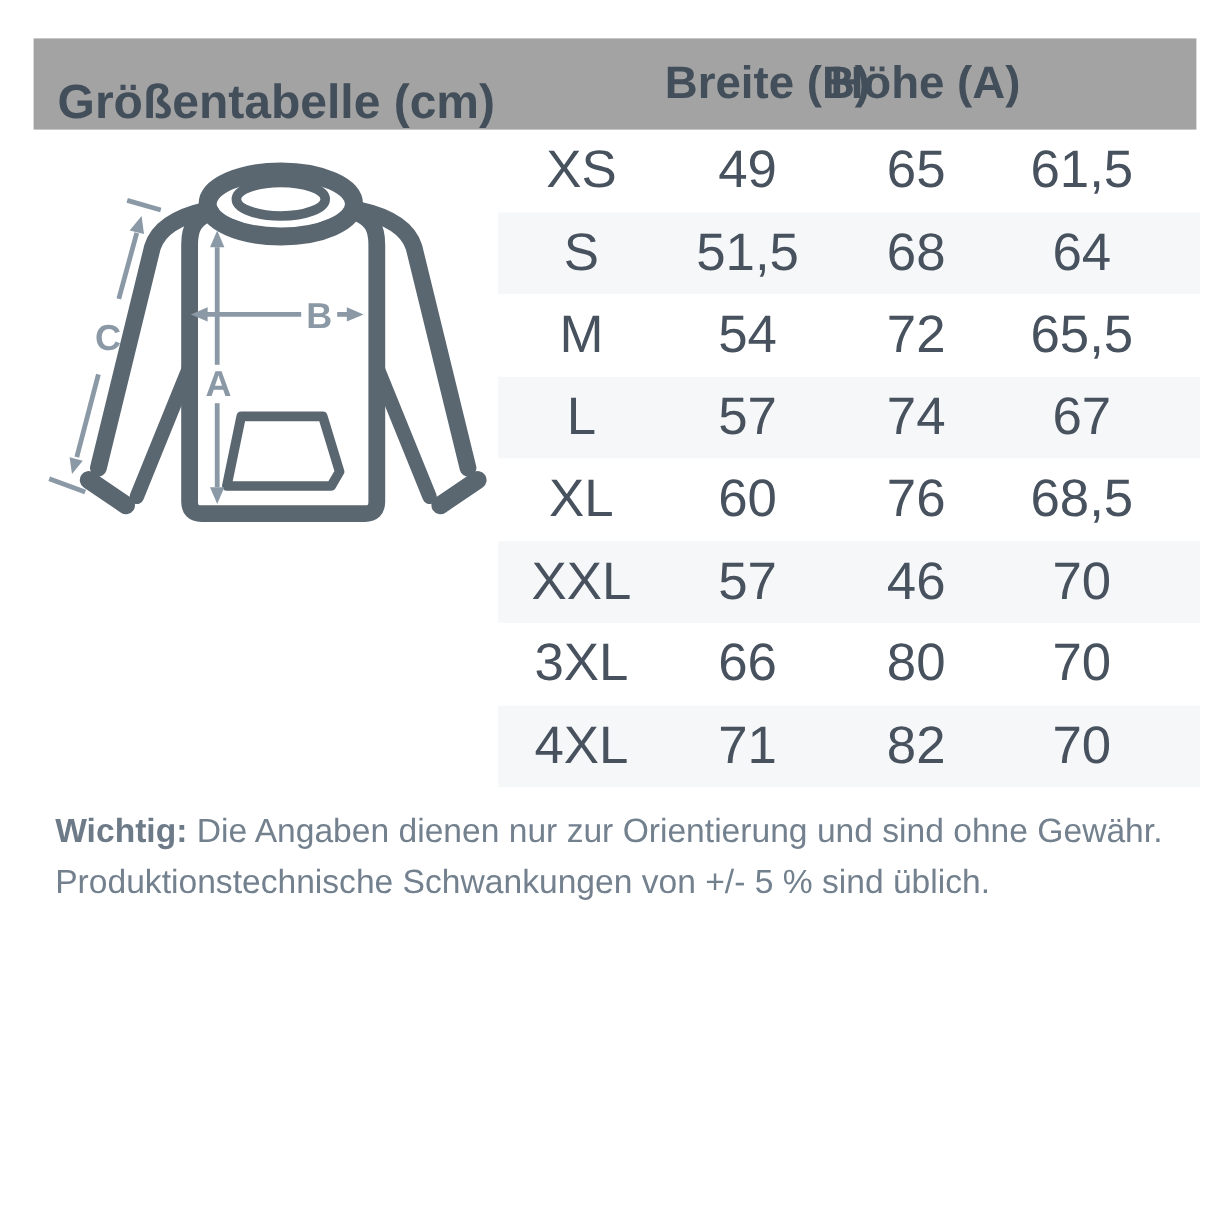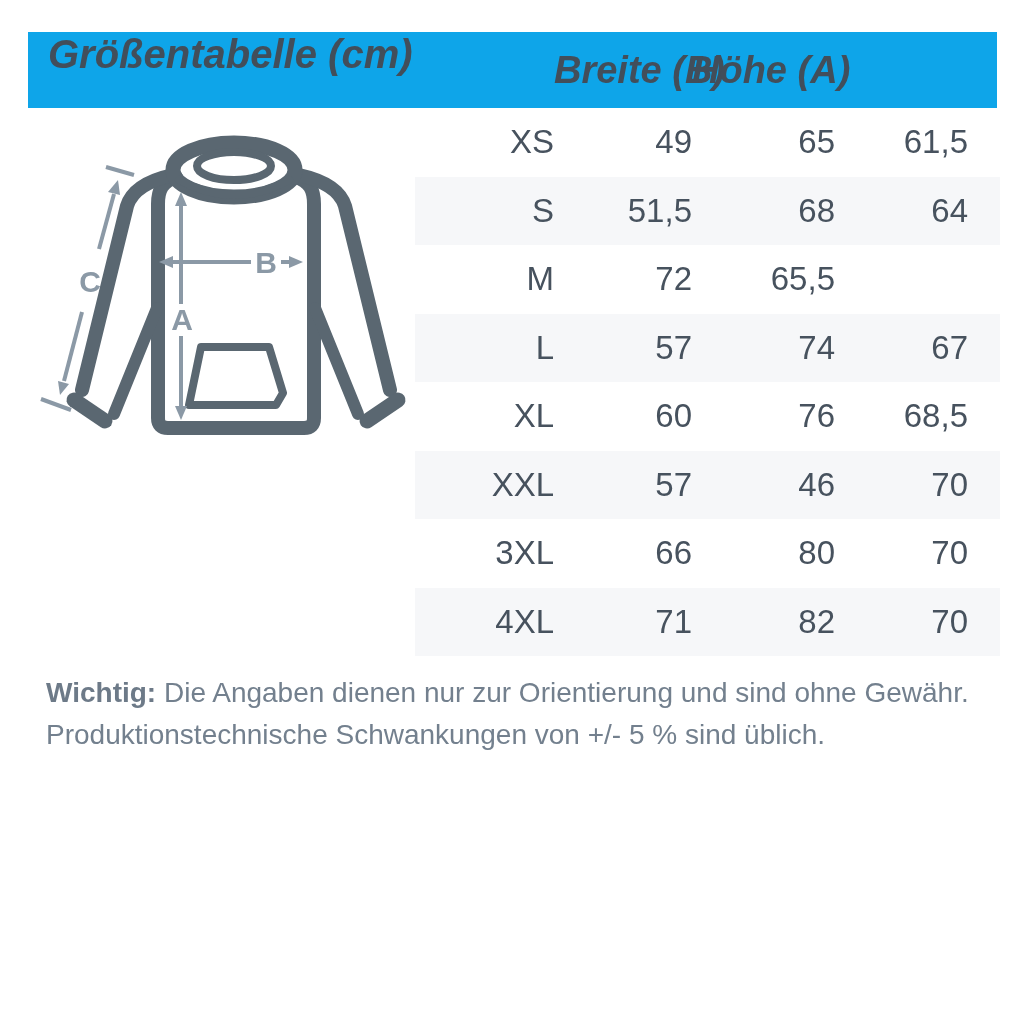--- a/index.html
+++ b/index.html
@@ -3,21 +3,21 @@
 <meta charset="utf-8">
 <style>
   html,body{margin:0;padding:0;}
   body{
     width:1024px;height:1024px;background:#ffffff;position:relative;
     font-family:"Liberation Sans","DejaVu Sans",sans-serif;overflow:hidden;
   }
   
   .band{
     position:absolute;left:28px;top:32px;width:969px;height:76px;
-    background:#0ea5e9;display:flex;align-items:flex-start;font-style:italic;
+    background:#a3a3a3;display:flex;align-items:flex-end;
   }
   .band .title{
     margin-left:20px;font-size:40px;font-weight:bold;color:#424e5a;
     white-space:nowrap;letter-spacing:0px;
   }
   .head-cols{
     position:absolute;left:387px;top:0;width:582px;height:100%;
     display:grid;grid-template-columns:139px 138px 143px 133px 29px;
     align-items:center;
   }
@@ -25,21 +25,21 @@
     text-align:center;font-size:38px;font-weight:bold;color:#424e5a;white-space:nowrap;
   }
   
   .rows{position:absolute;left:415px;top:108px;width:585px;}
   .row{
     height:68.5px;display:grid;grid-template-columns:139px 138px 143px 133px 32px;
     align-items:center;
   }
   .row.stripe{background:#f6f7f9;}
   .row .cell{
-    text-align:right;font-size:33px;color:#47525e;white-space:nowrap;
+    text-align:center;font-size:44px;color:#47525e;white-space:nowrap;
   }
   
   .diagram{position:absolute;left:30px;top:120px;width:400px;height:340px;}
   
   .footer{
     position:absolute;left:46px;top:672px;width:930px;
     font-size:28px;line-height:42px;color:#73808e;
   }
   .footer .bold{font-weight:bold;color:#6d7a88;}
 </style>
@@ -116,20 +116,21 @@
       <div class="cell">61,5</div>
     </div>
     <div class="row stripe">
       <div class="cell">S</div>
       <div class="cell">51,5</div>
       <div class="cell">68</div>
       <div class="cell">64</div>
     </div>
     <div class="row">
       <div class="cell">M</div>
+      <div class="cell">54</div>
       <div class="cell">72</div>
       <div class="cell">65,5</div>
     </div>
     <div class="row stripe">
       <div class="cell">L</div>
       <div class="cell">57</div>
       <div class="cell">74</div>
       <div class="cell">67</div>
     </div>
     <div class="row">

